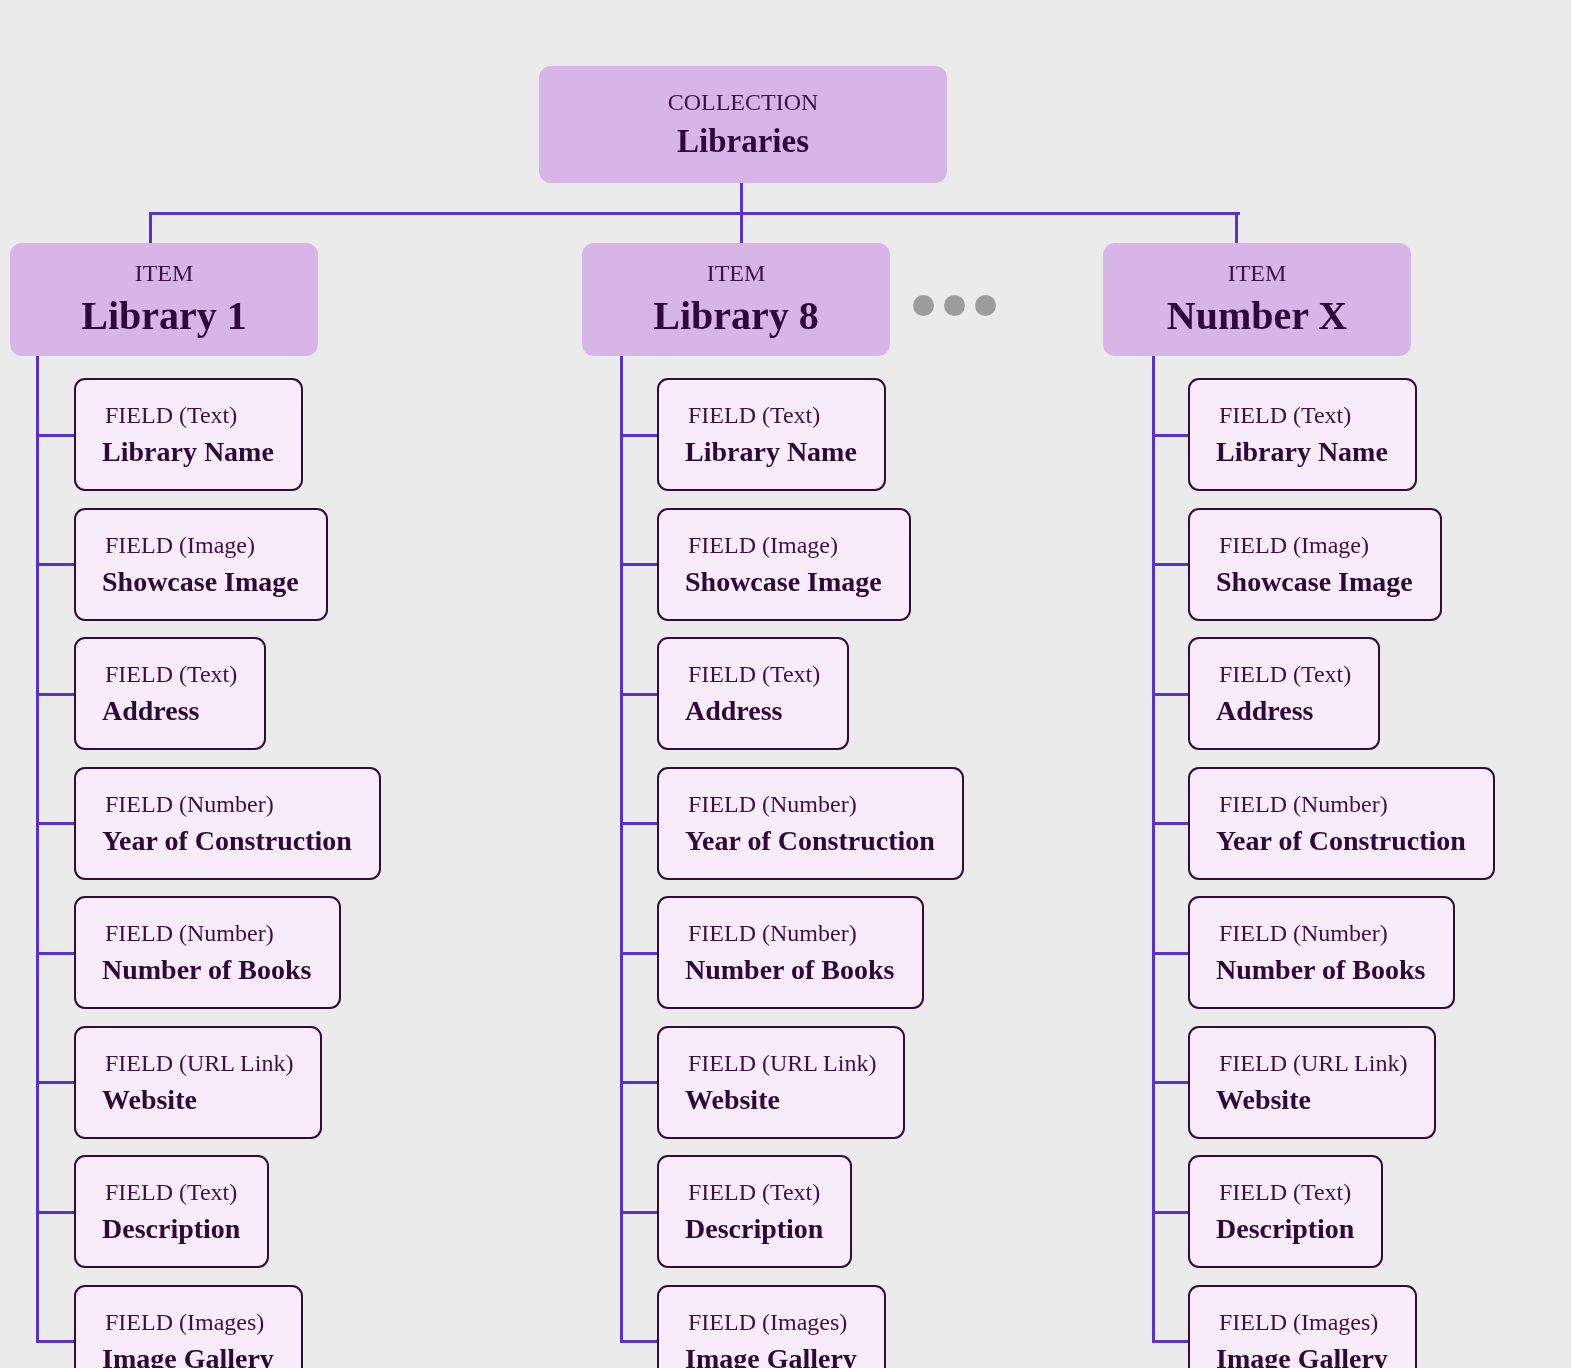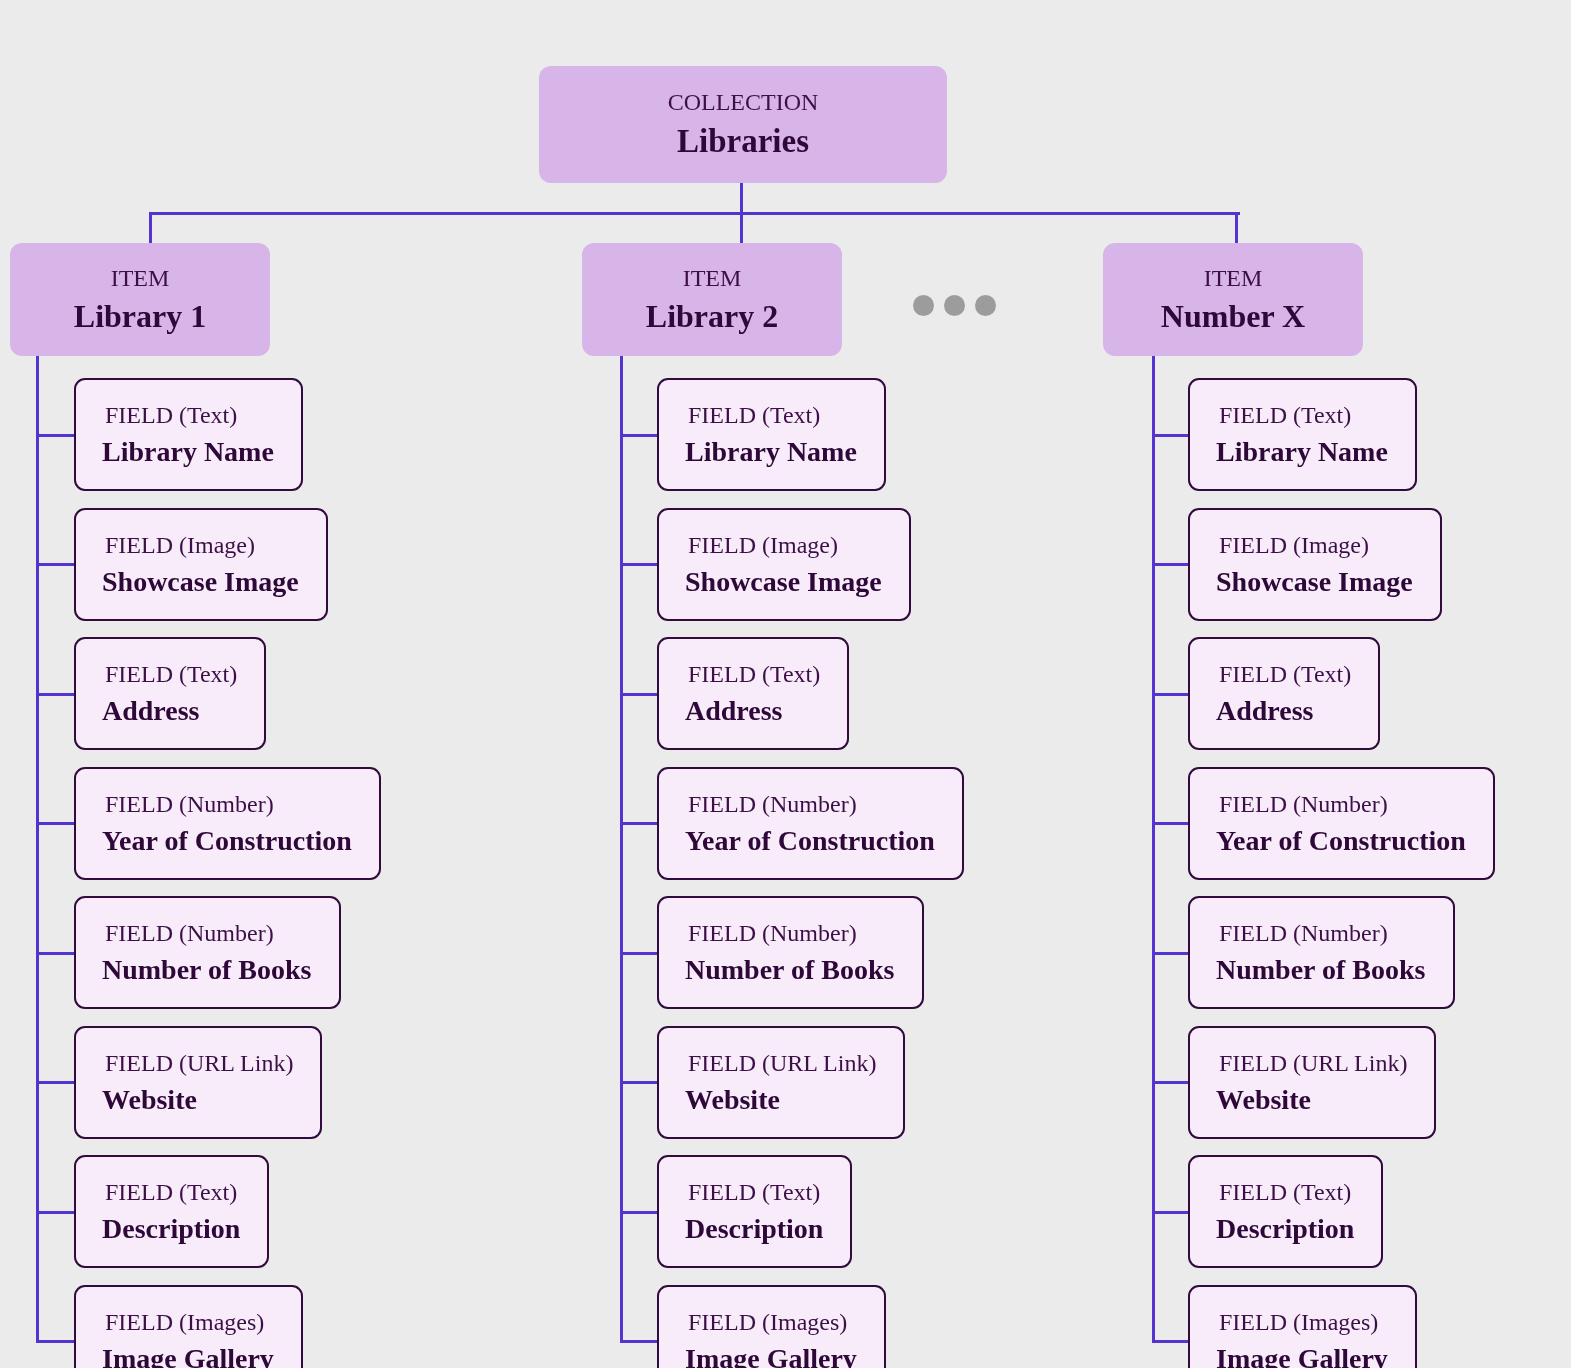--- a/index.html
+++ b/index.html
@@ -13,24 +13,24 @@
   }
   .line{position:absolute;background:var(--connector,#5533d1);}
   .node{
     position:absolute;
     background:var(--node-fill,#d7b5e8);
     border-radius:12px;
     display:flex;flex-direction:column;align-items:center;justify-content:center;
     gap:7px;text-align:center;
   }
   .node .node-label{font-size:24px;font-weight:400;color:var(--label-text,#3c1047);line-height:1.12;}
-  .node .node-name{font-size:32px;font-weight:700;color:var(--name-text,#2e0838);line-height:1.12;}
+  .node .node-name{font-size:40px;font-weight:700;color:var(--name-text,#2e0838);line-height:1.12;}
   .collection{left:539px;top:18px;width:408px;height:117px;}
   .collection .node-name{font-size:33px;}
-  .item{width:260px;height:113px;top:195px;}
+  .item{width:308px;height:113px;top:195px;}
   .field{
     position:absolute;
     box-sizing:border-box;
     height:113px;
     width:max-content;
     background:var(--field-fill,#f8ecfb);
     border:2px solid var(--field-border,#310b3d);
     border-radius:11px;
     display:flex;flex-direction:column;justify-content:center;
     gap:7px;
@@ -113,21 +113,21 @@
     <div class="field" style="left: 74px; top: 1107px;">
       <div class="field-label">FIELD (Text)</div>
       <div class="field-name">Description</div>
     </div>
     <div class="field" style="left: 74px; top: 1237px;">
       <div class="field-label">FIELD (Images)</div>
       <div class="field-name">Image Gallery</div>
     </div>
     <div class="node item" style="left: 582px;">
       <div class="node-label">ITEM</div>
-      <div class="node-name">Library 2</div>
+      <div class="node-name">Library 8</div>
     </div>
     <div class="field" style="left: 657px; top: 330px;">
       <div class="field-label">FIELD (Text)</div>
       <div class="field-name">Library Name</div>
     </div>
     <div class="field" style="left: 657px; top: 460px;">
       <div class="field-label">FIELD (Image)</div>
       <div class="field-name">Showcase Image</div>
     </div>
     <div class="field" style="left: 657px; top: 589px;">

